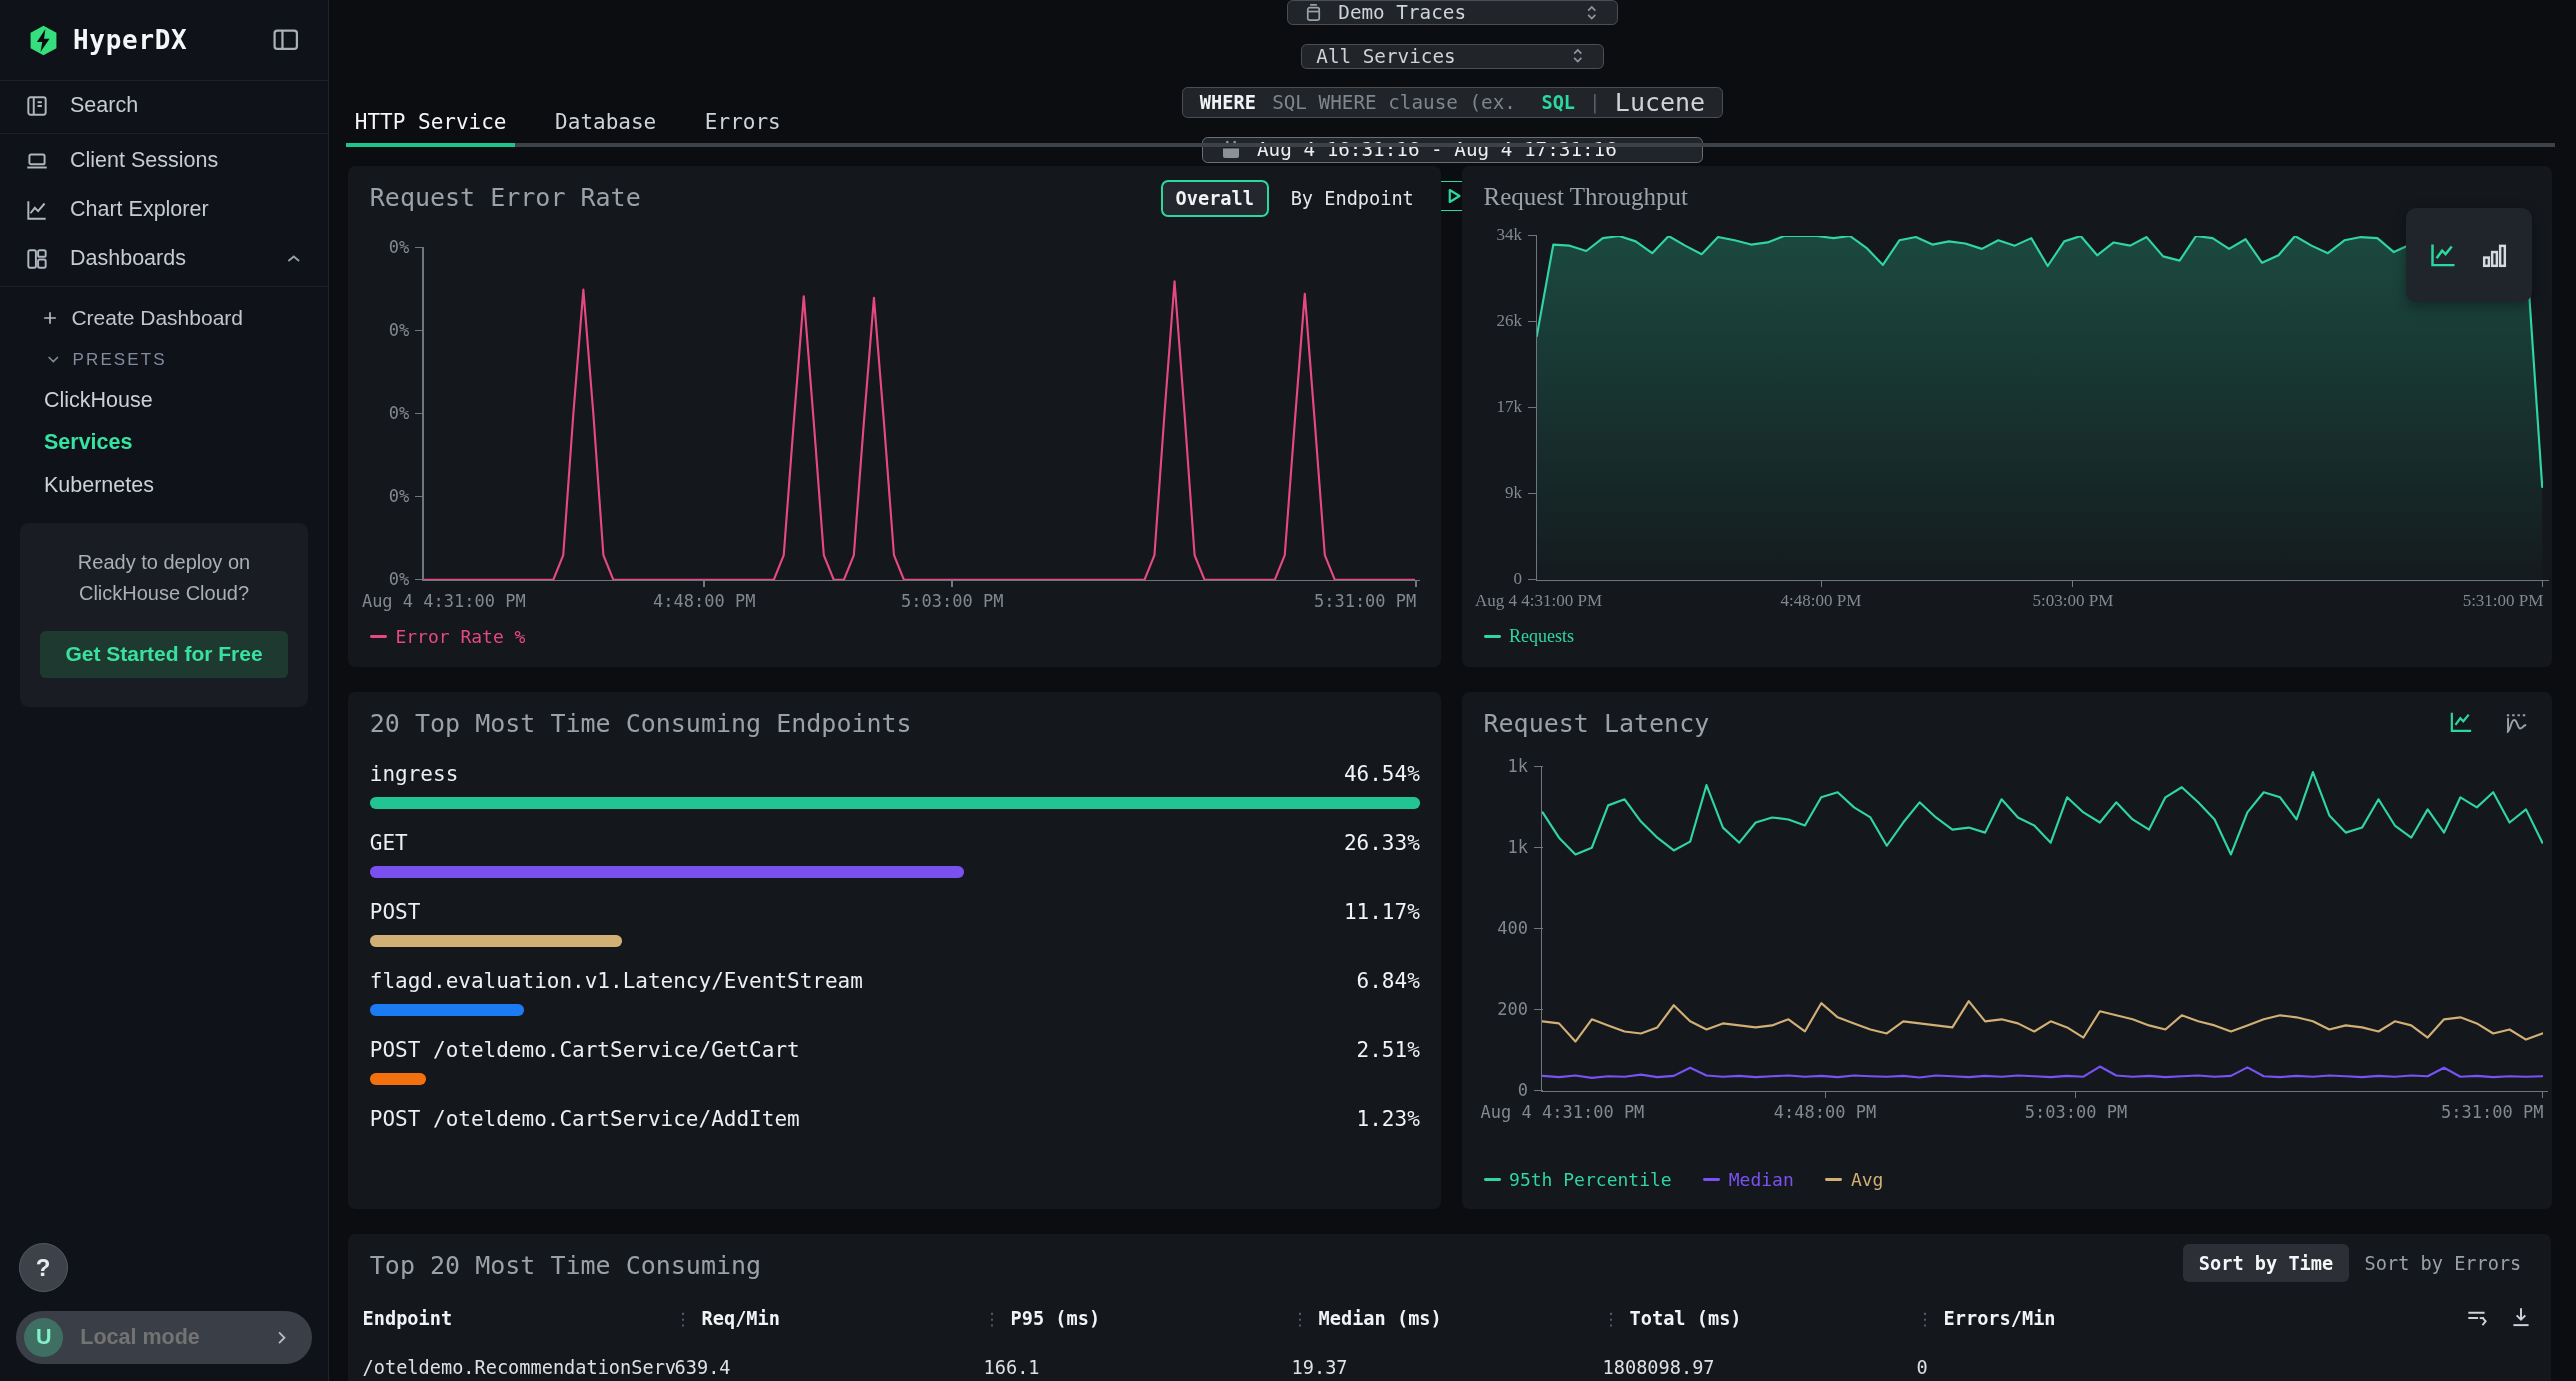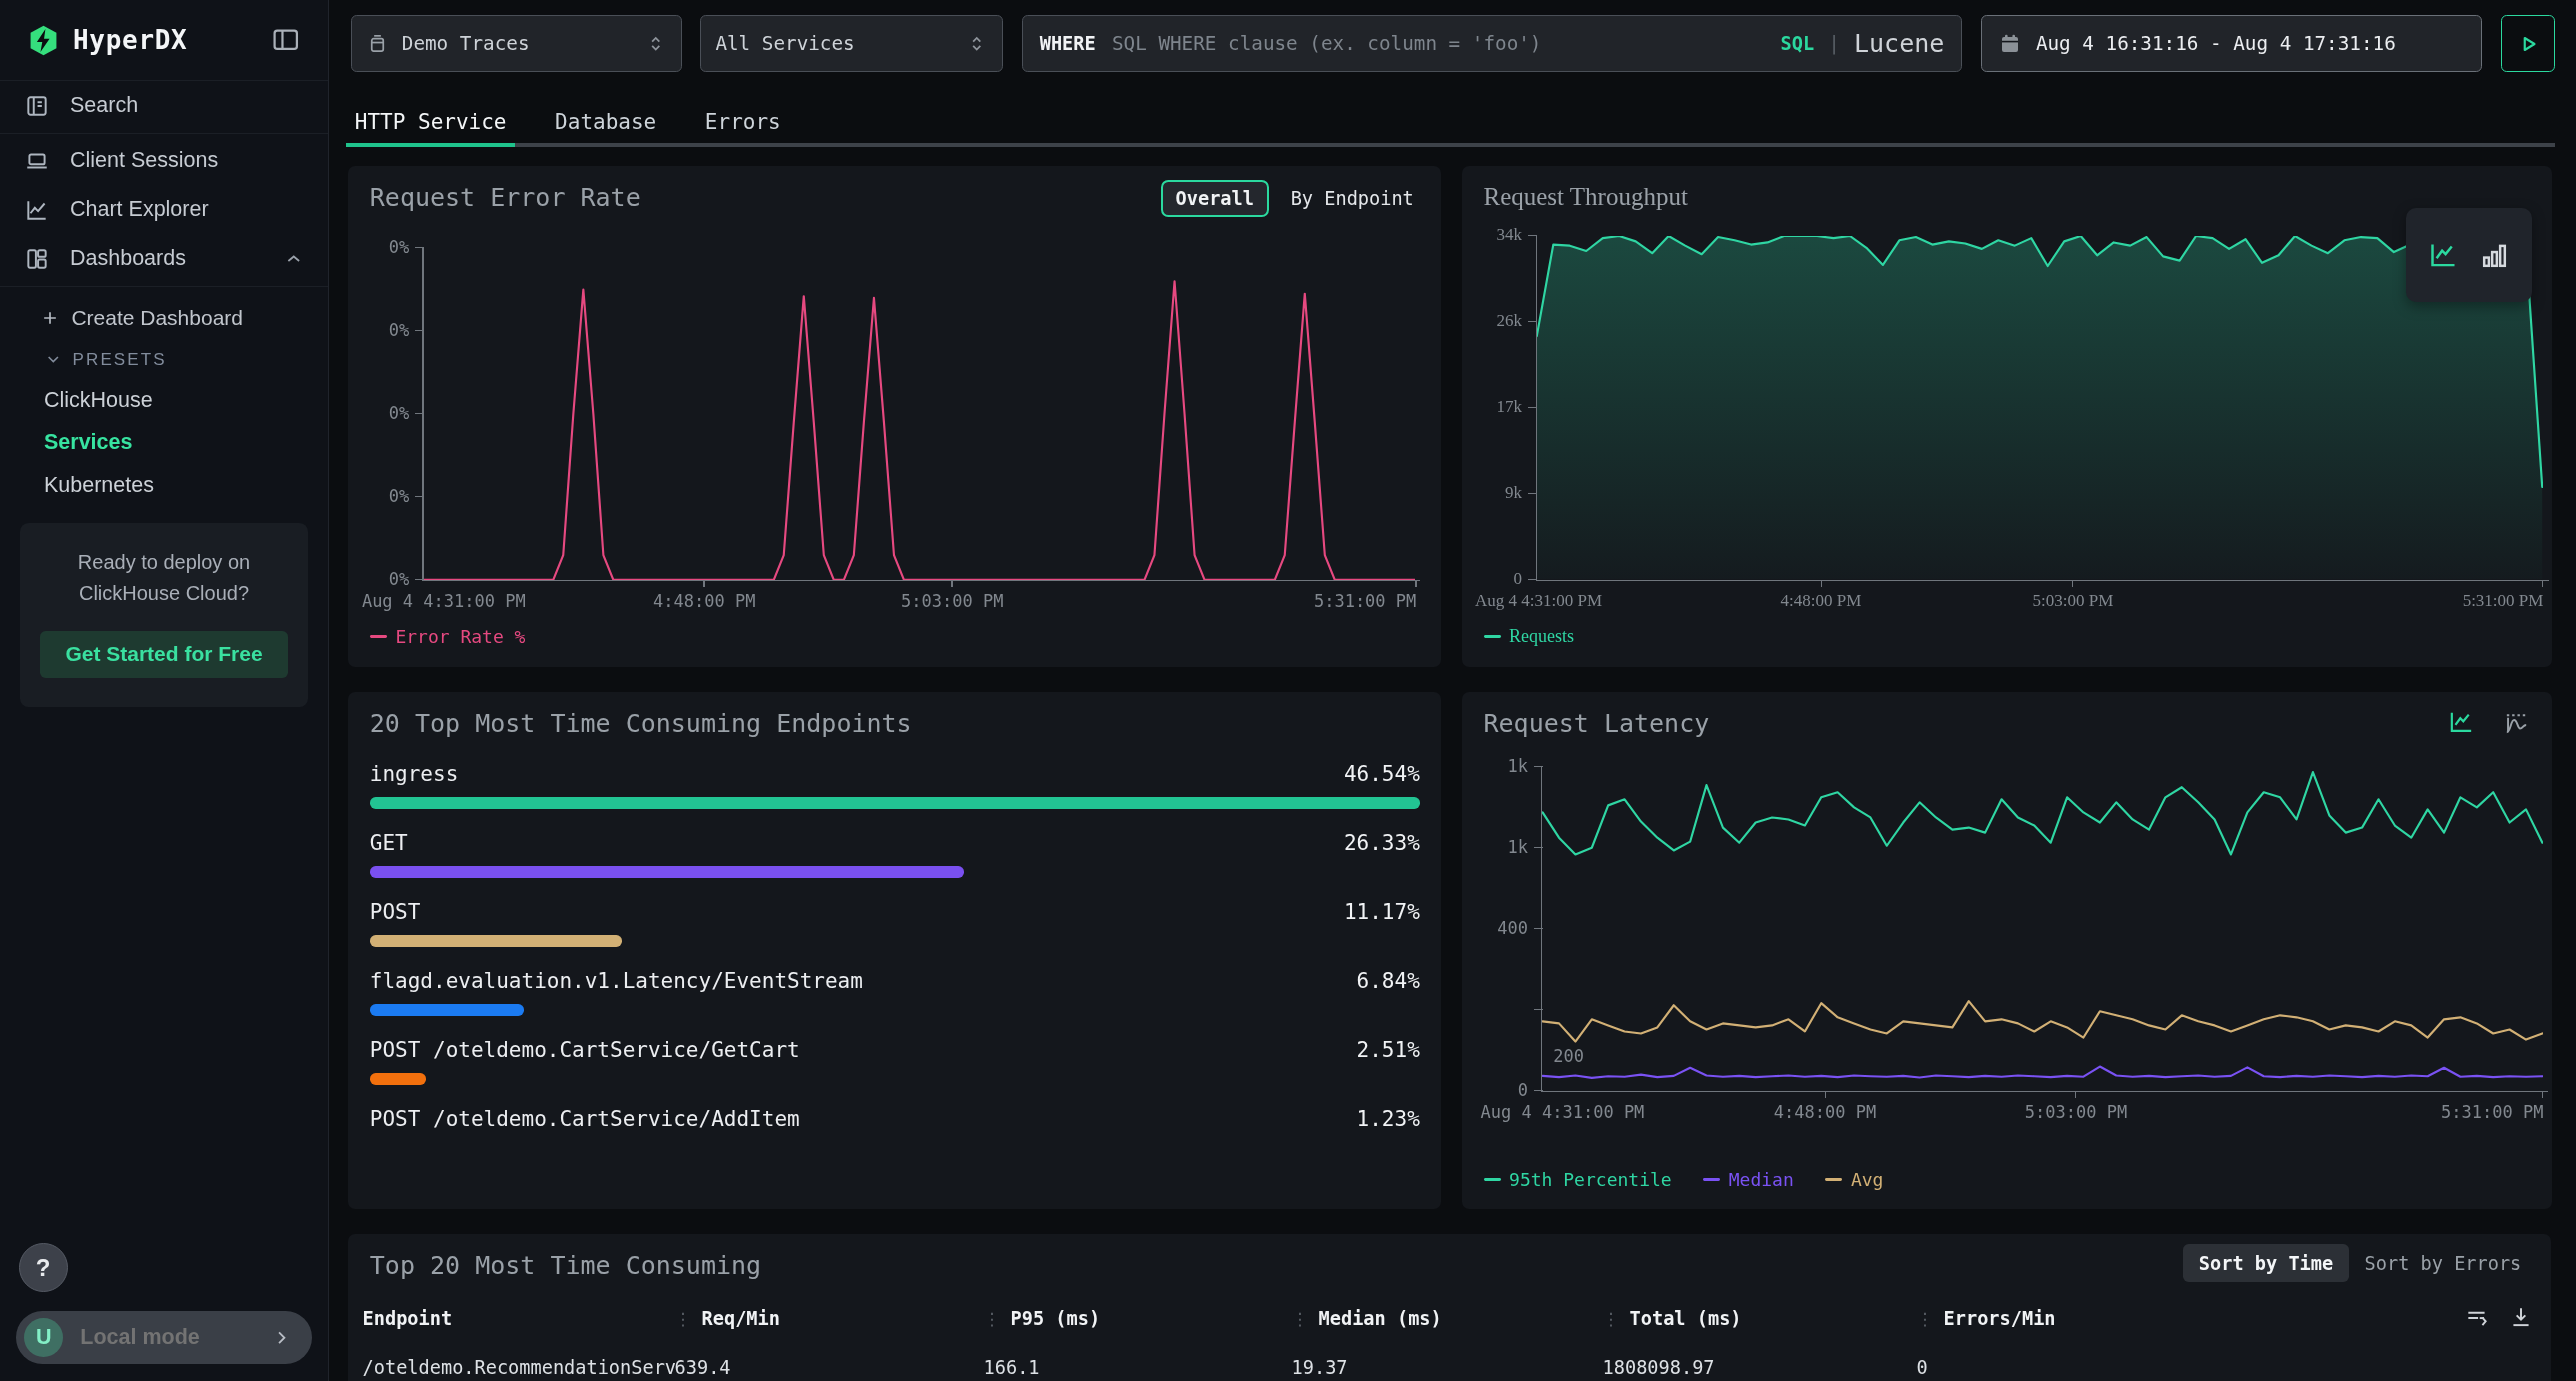--- a/index.html
+++ b/index.html
@@ -38,21 +38,21 @@
             margin:0 0 18.6px 18.6px;cursor:pointer;}
   .user-pill{margin:0 15.7px 17px 15.7px;height:53px;border-radius:29px;background:rgba(120,126,138,0.42);
              display:flex;align-items:center;gap:17px;padding:0 20px 0 8.6px;cursor:pointer;}
   .avatar{width:39px;height:39px;border-radius:50%;background:#3f6f63;color:#83efc6;font-size:21.5px;font-weight:bold;
           display:flex;align-items:center;justify-content:center;flex:none;}
   .user-label{font-size:21.5px;font-weight:bold;color:#737373;flex:1;}
   .chev-right{width:21.5px;height:21.5px;color:#b9bec6;}
 
   
   #main{position:absolute;left:329px;top:0;right:0;bottom:0;}
-  #topbar{height:87px;display:flex;align-items:center;gap:18.6px;padding:0 21.5px;box-sizing:border-box;}
+  #topbar{height:87px;display:flex;align-items:center;gap:18.6px;padding:0 21.5px;box-sizing:border-box;flex-direction:column;}
   .inbox{height:57px;background:#212429;border:1.4px solid #4a4f57;border-radius:5.7px;display:flex;align-items:center;
          box-sizing:border-box;font-size:19.3px;color:#ced3d8;cursor:pointer;}
   .src-sel{width:331px;padding:0 14.3px;gap:13px;}
   .svc-sel{width:303px;padding:0 14.3px;gap:13px;}
   .inbox .lead-ico{width:23px;height:23px;color:#9aa1a8;flex:none;}
   .inbox .sel-label{flex:1;white-space:nowrap;overflow:hidden;}
   .updown{width:21.5px;height:21.5px;color:#8f959c;flex:none;}
   .where-box{flex:1;padding:0 17px;gap:14.3px;cursor:text;}
   .where-kw{font-weight:bold;color:#f1f3f5;font-size:18.6px;}
   .where-input{flex:1;background:transparent;border:none;outline:none;color:#ced3d8;
@@ -433,21 +433,21 @@
         <span class="lg-item">
           <span class="lg-dash" style="background: rgb(210, 176, 117);"></span>
           <span style="color: rgb(210, 176, 117);">Avg</span>
         </span>
       </div>
   <div class="axis-line" style="left: 79px; top: 75px; width: 1.4px; height: 323px;"></div>
       <div class="axis-line" style="left: 79px; top: 399px; width: 1007px; height: 1.4px;"></div>
       <div class="axis-line" style="left: 72px; top: 398px; width: 8.6px; height: 1.4px;"></div>
       <div class="axis-label" style="right: 1024px; top: 388px;">0</div>
       <div class="axis-line" style="left: 72px; top: 317px; width: 8.6px; height: 1.4px;"></div>
-      <div class="axis-label" style="right: 968px; top: 307px; margin-top: 47px;">200</div>
+      <div class="axis-label" style="right: 1024px; top: 307px;">200</div>
       <div class="axis-line" style="left: 72px; top: 236px; width: 8.6px; height: 1.4px;"></div>
       <div class="axis-label" style="right: 1024px; top: 226px;">400</div>
       <div class="axis-line" style="left: 72px; top: 155px; width: 8.6px; height: 1.4px;"></div>
       <div class="axis-label" style="right: 1024px; top: 145px;">1k</div>
       <div class="axis-line" style="left: 72px; top: 74px; width: 8.6px; height: 1.4px;"></div>
       <div class="axis-label" style="right: 1024px; top: 64px;">1k</div>
       <div class="axis-label" style="top: 410px; left: 18.6px;">Aug 4 4:31:00 PM</div>
       <div class="axis-line" style="left: 363px; top: 399px; width: 1.4px; height: 7.2px;"></div>
       <div class="axis-label" style="top: 410px; left: 363px; transform: translateX(-50%);">4:48:00 PM</div>
       <div class="axis-line" style="left: 613px; top: 399px; width: 1.4px; height: 7.2px;"></div>

